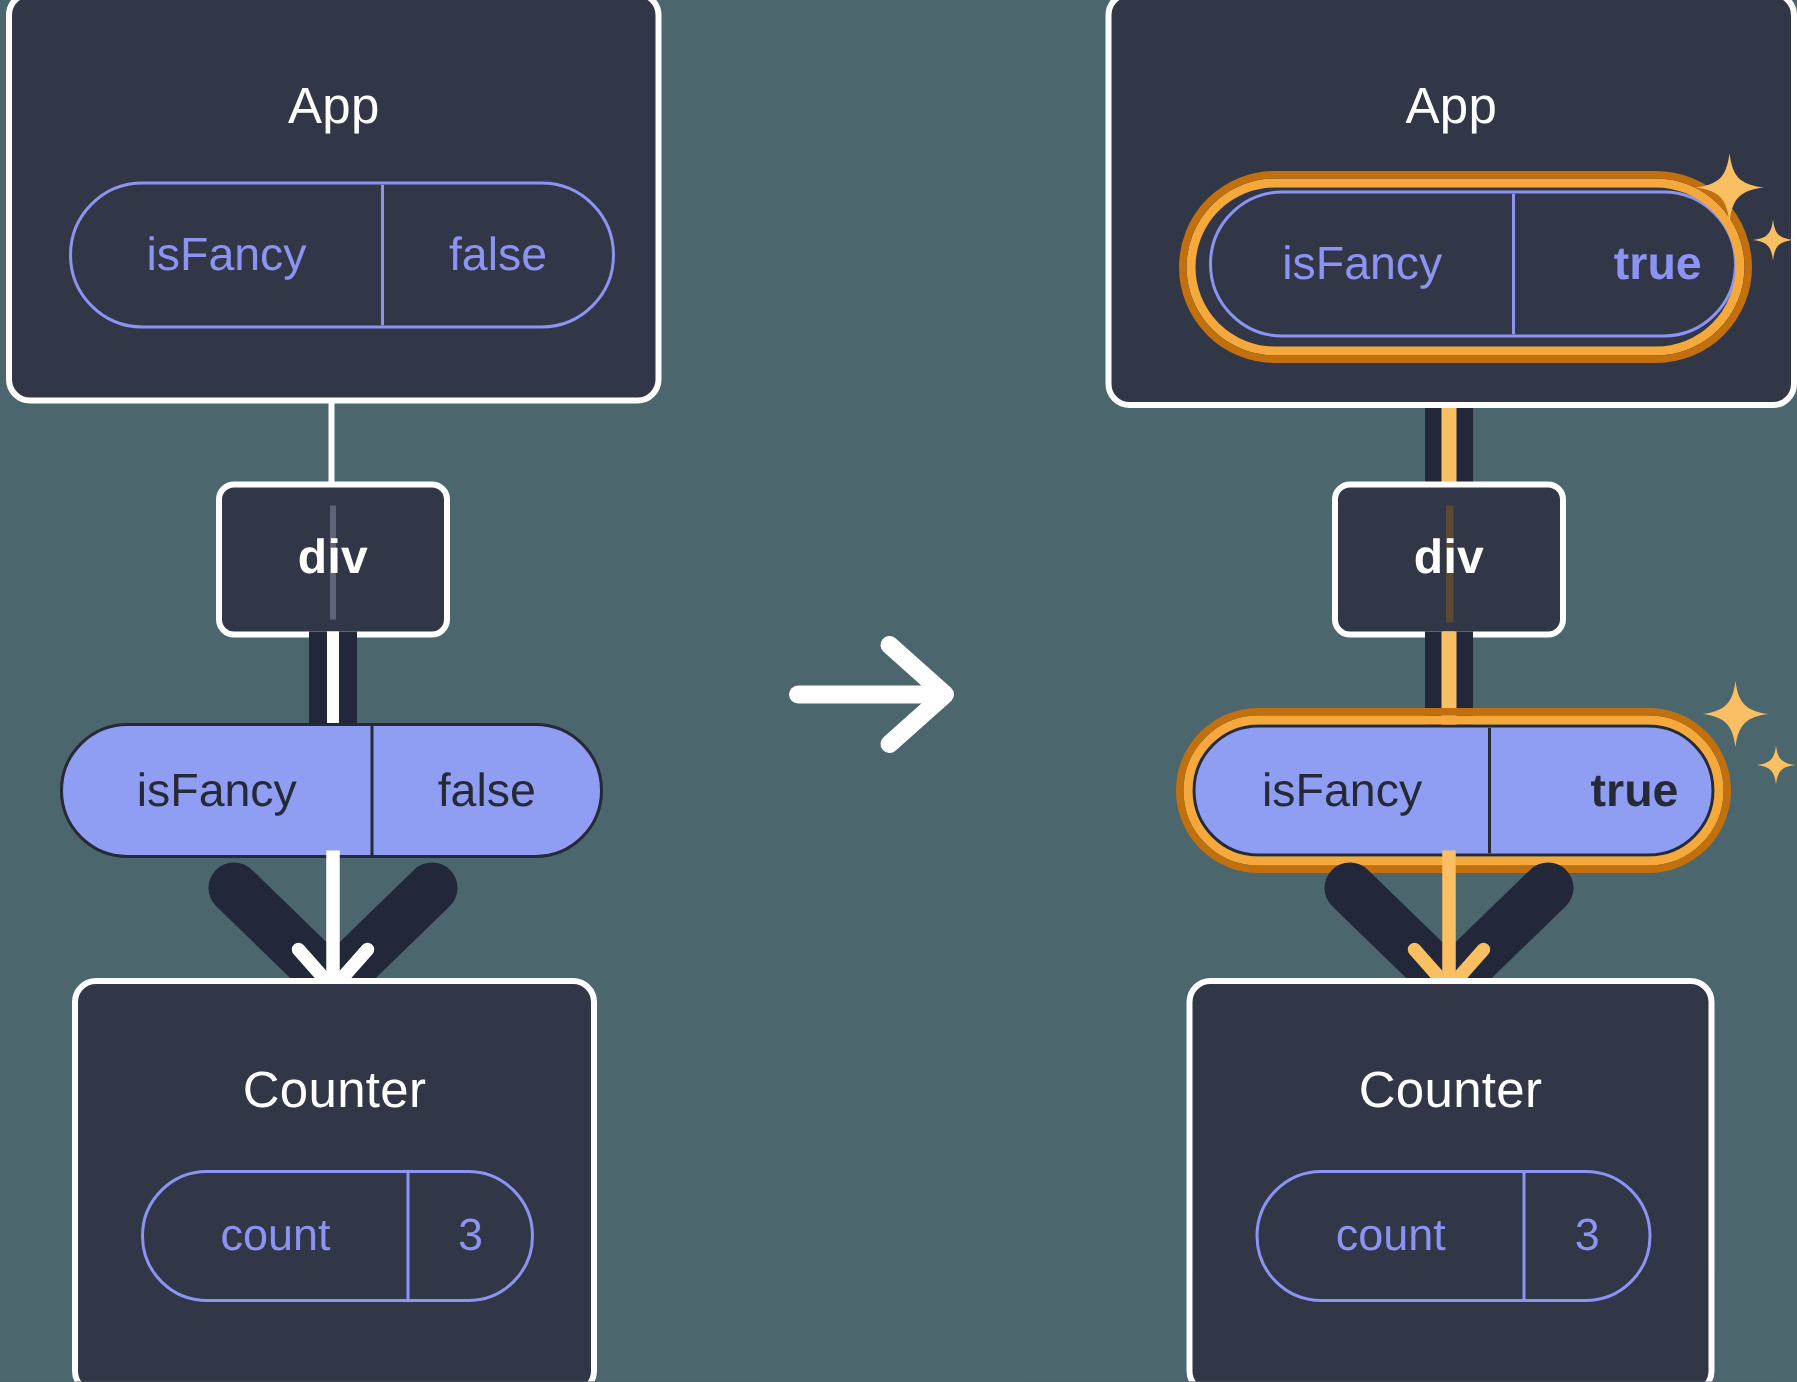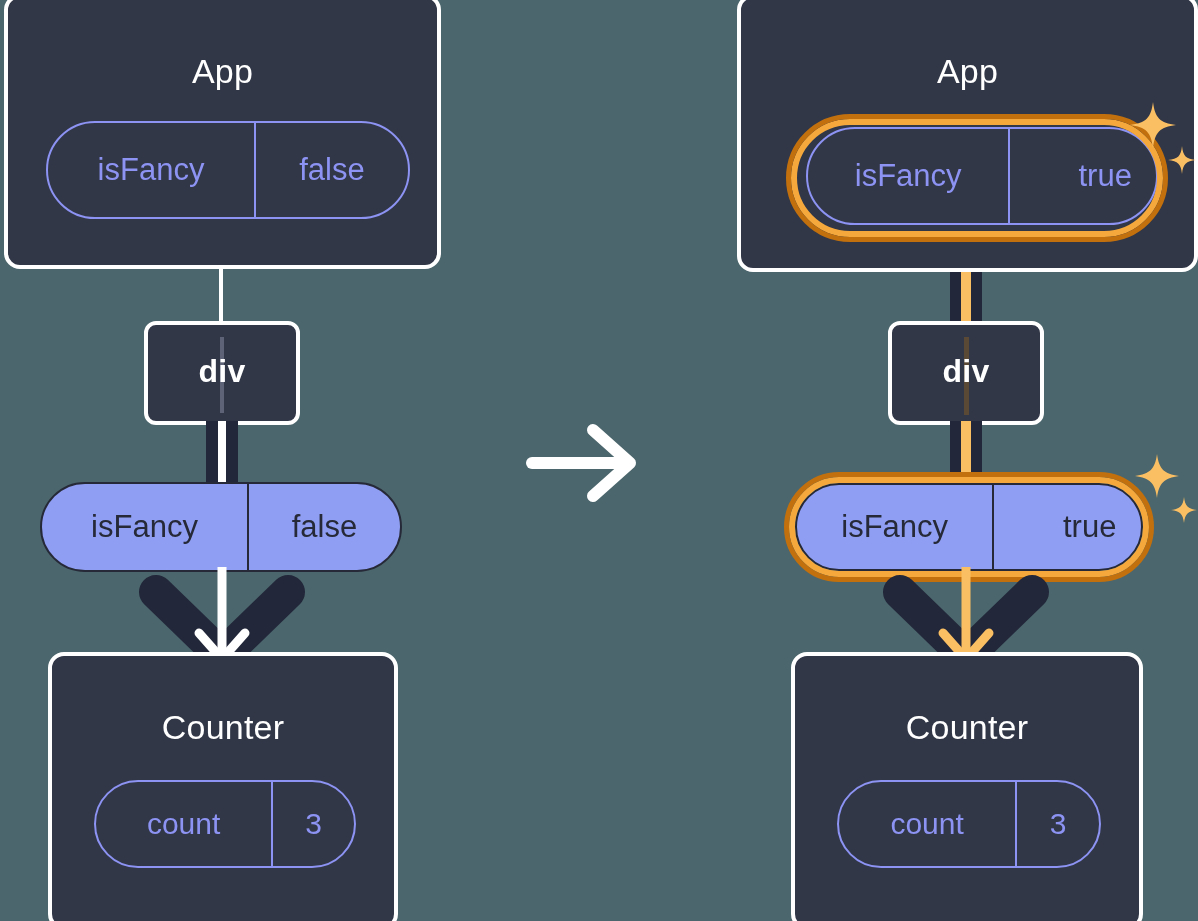--- a/index.html
+++ b/index.html
@@ -51,21 +51,21 @@
     border:2px solid #262a38;
   }
   .pill-filled .pill-key,.pill-filled .pill-val{color:#262a38;}
   .pill-filled .pill-key{border-right:2px solid #262a38;}
 
   .pill-key,.pill-val{
     display:flex;align-items:center;justify-content:center;
     box-sizing:border-box;
     white-space:nowrap;
   }
-  .bold{font-weight:400;padding-left:44px;}
+  .bold{font-weight:700;padding-left:44px;}
 
   
   .edge{position:absolute;}
   .edge-white{background:#ffffff;}
   .edge-dark{background:#22273a;}
   .edge-amber{background:#fbbf63;}
   .edge-muted{background:#5f6377;}
   .edge-brown{background:#5a4a35;}
 
   

